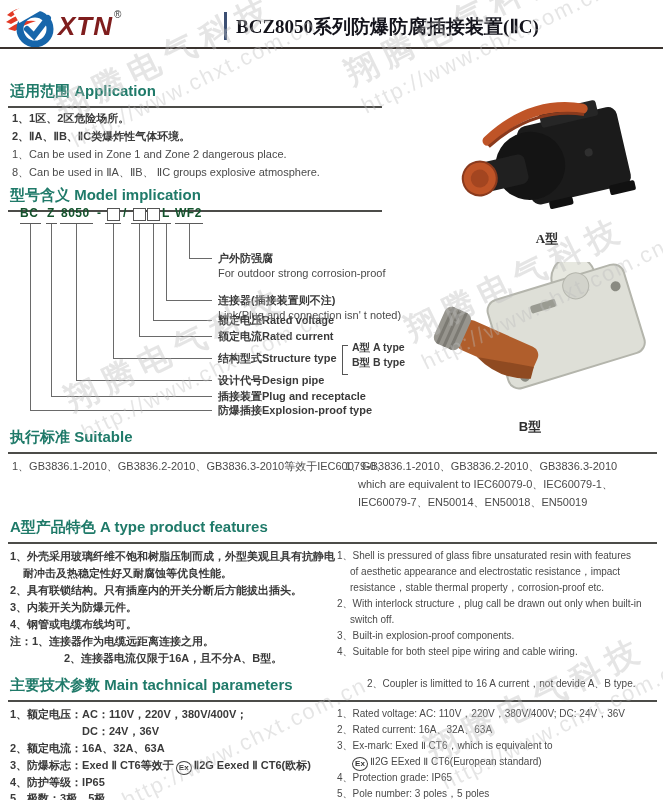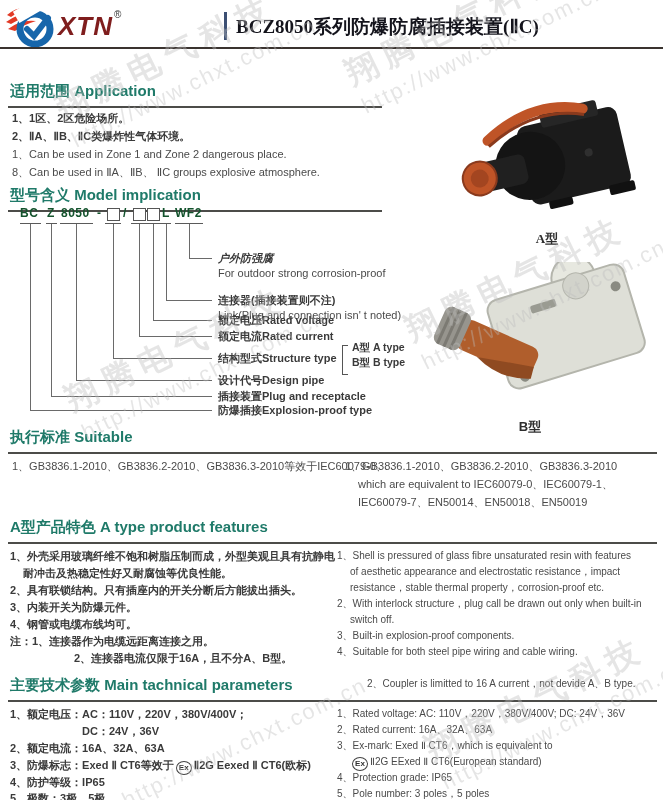--- a/index.html
+++ b/index.html
@@ -141,21 +141,21 @@
 
     <div class="hline" style="left:169px;top:52px;width:23px;"></div>
     <div class="hline" style="left:146px;top:94px;width:46px;"></div>
     <div class="hline" style="left:133px;top:114px;width:59px;"></div>
     <div class="hline" style="left:119px;top:130px;width:73px;"></div>
     <div class="hline" style="left:93px;top:152px;width:99px;"></div>
     <div class="hline" style="left:56px;top:174px;width:136px;"></div>
     <div class="hline" style="left:31px;top:190px;width:161px;"></div>
     <div class="hline" style="left:10px;top:204px;width:182px;"></div>
 
-    <div class="mrow cn" style="top:45px;font-style:italic;">户外防强腐</div>
+    <div class="mrow cn" style="top:45px;">户外防强腐</div>
     <div class="mrow en" style="top:61px;">For outdoor strong corrosion-proof</div>
     <div class="mrow cn" style="top:87px;">连接器(插接装置则不注)</div>
     <div class="mrow en" style="top:103px;">Link(Plug and connection isn' t noted)</div>
     <div class="mrow cn" style="top:107px;">额定电压Rated voltage</div>
     <div class="mrow cn" style="top:123px;">额定电流Rated current</div>
     <div class="mrow cn" style="top:145px;">结构型式Structure type</div>
     <div class="bracket" style="left:322px;top:139px;"></div>
     <div class="mrow cn" style="left:332px;top:135px;font-size:10.5px;">A型  A type</div>
     <div class="mrow cn" style="left:332px;top:150px;font-size:10.5px;">B型  B type</div>
     <div class="mrow cn" style="top:167px;">设计代号Design pipe</div>
@@ -210,21 +210,21 @@
   <div class="txt enline ind1" style="left:345px;top:476px;">which are equivalent to IEC60079-0、IEC60079-1、</div>
   <div class="txt enline ind1" style="left:345px;top:494px;">IEC60079-7、EN50014、EN50018、EN50019</div>
 
   <div class="sec-h w-full" style="left:8px;top:518px;">A型产品特色 A type product features</div>
   <div class="txt cnline nowrap" style="left:10px;top:548px;">1、外壳采用玻璃纤维不饱和树脂压制而成，外型美观且具有抗静电</div>
   <div class="txt cnline ind1 nowrap" style="left:10px;top:565px;">耐冲击及热稳定性好又耐腐蚀等优良性能。</div>
   <div class="txt cnline nowrap" style="left:10px;top:582px;">2、具有联锁结构。只有插座内的开关分断后方能拔出插头。</div>
   <div class="txt cnline nowrap" style="left:10px;top:599px;">3、内装开关为防爆元件。</div>
   <div class="txt cnline nowrap" style="left:10px;top:616px;">4、钢管或电缆布线均可。</div>
   <div class="txt cnline nowrap" style="left:10px;top:633px;">注：1、连接器作为电缆远距离连接之用。</div>
-  <div class="txt cnline ind3 nowrap" style="left:28px;top:650px;">2、连接器电流仅限于16A，且不分A、B型。</div>
+  <div class="txt cnline ind3 nowrap" style="left:18px;top:650px;">2、连接器电流仅限于16A，且不分A、B型。</div>
 
   <div class="txt enline small nowrap" style="left:337px;top:548px;">1、Shell is pressured of glass fibre unsaturated resin with features</div>
   <div class="txt enline small ind1 nowrap" style="left:337px;top:564px;">of aesthetic appearance and electrostatic resistance，impact</div>
   <div class="txt enline small ind1 nowrap" style="left:337px;top:580px;">resistance，stable thermal property，corrosion-proof etc.</div>
   <div class="txt enline small nowrap" style="left:337px;top:596px;">2、With interlock structure，plug call be drawn out only when built-in</div>
   <div class="txt enline small ind1 nowrap" style="left:337px;top:612px;">switch off.</div>
   <div class="txt enline small nowrap" style="left:337px;top:628px;">3、Built-in explosion-proof components.</div>
   <div class="txt enline small nowrap" style="left:337px;top:644px;">4、Suitable for both steel pipe wiring and cable wiring.</div>
   <div class="txt enline small ind2 nowrap" style="left:337px;top:676px;">2、Coupler is limitted to 16 A current，not devide A、B type.</div>
 

